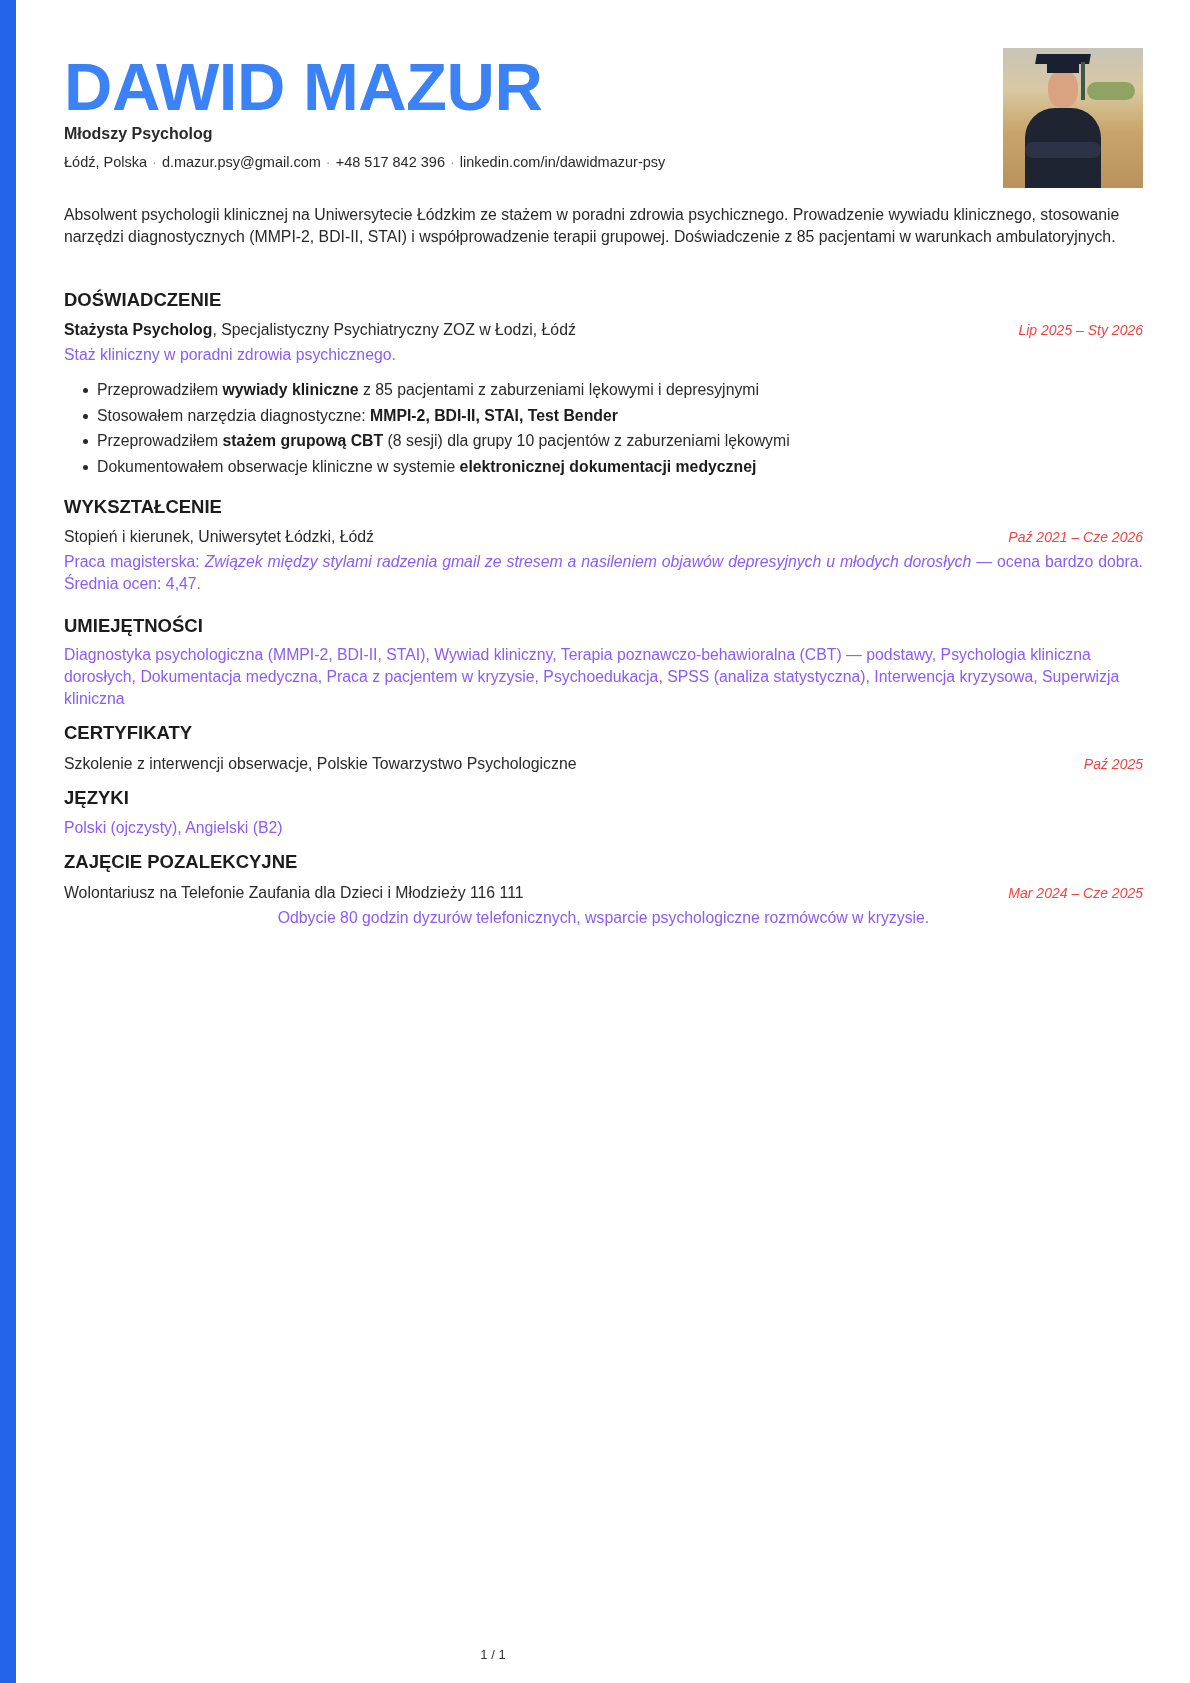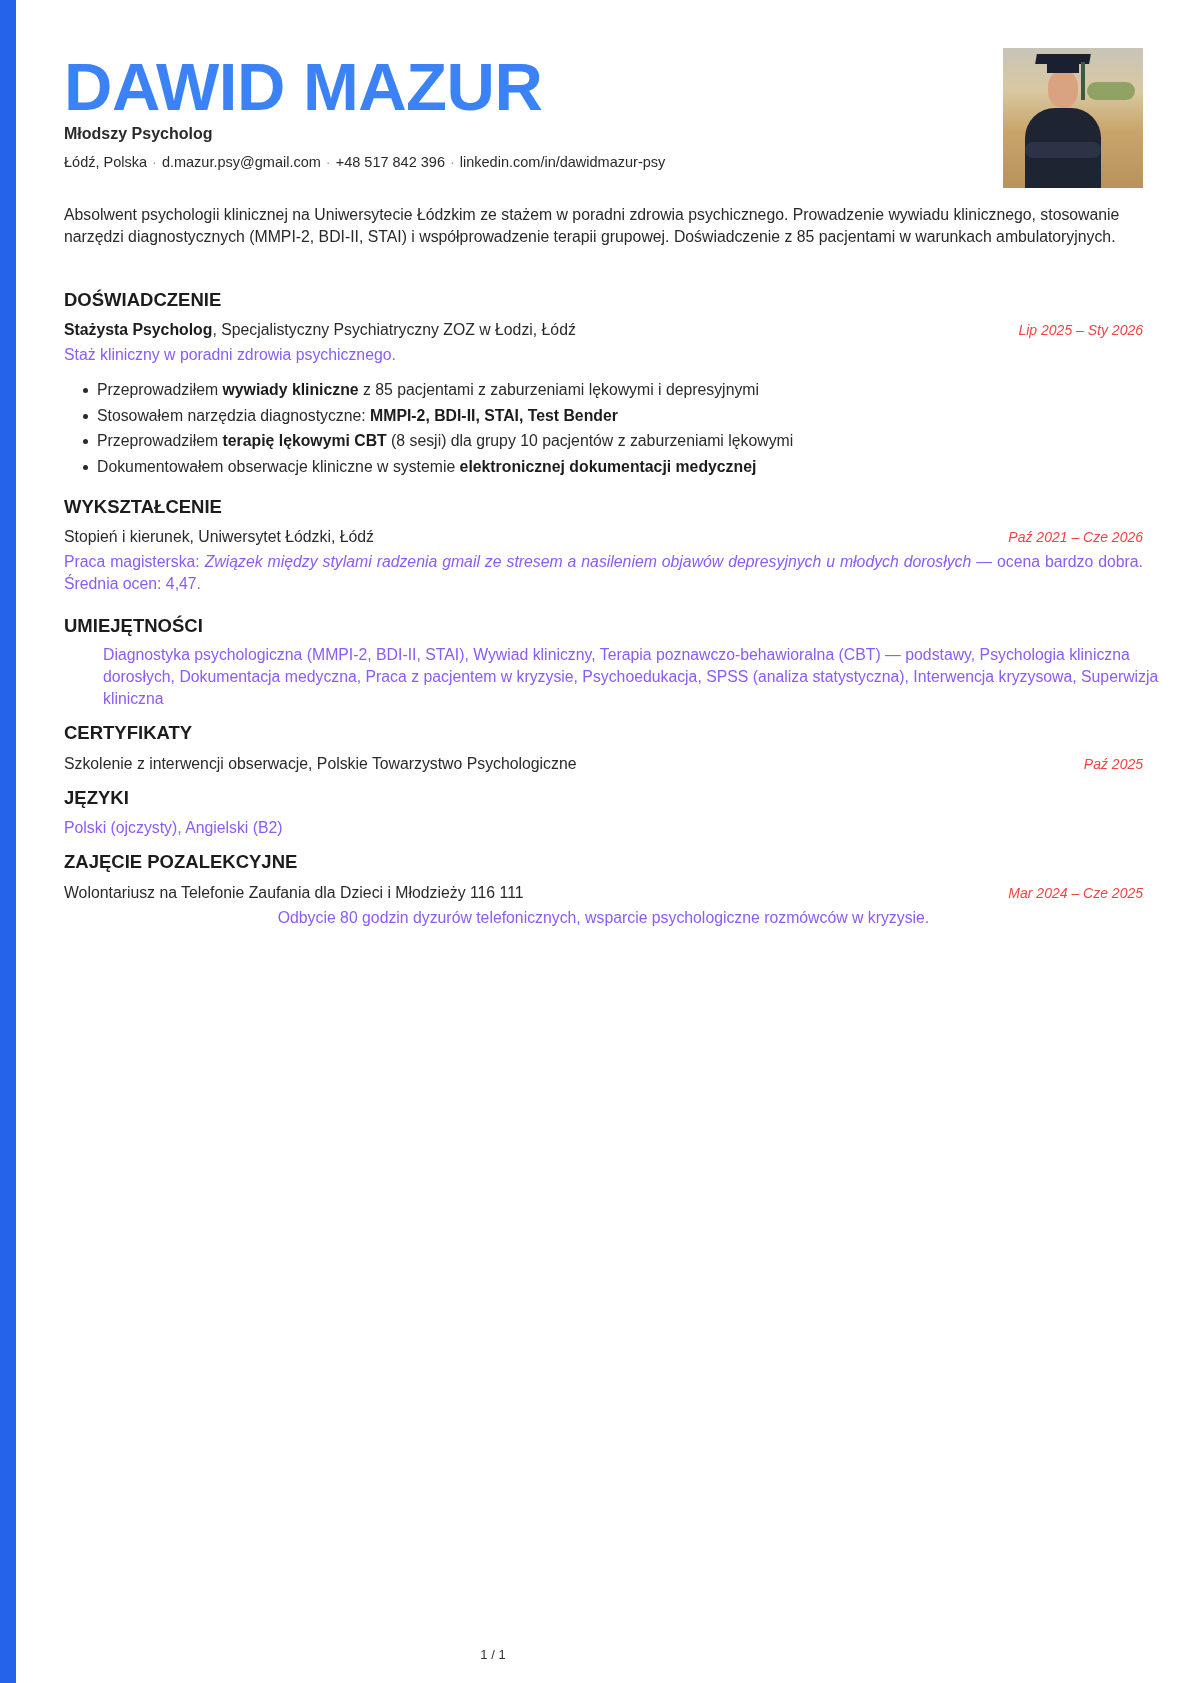--- a/index.html
+++ b/index.html
@@ -60,33 +60,33 @@
 
   <h2 class="section-title" style="top:289px;">DOŚWIADCZENIE</h2>
   <div class="row" style="top:319px;">
     <b>Stażysta Psycholog</b><span>, Specjalistyczny Psychiatryczny ZOZ w Łodzi, Łódź</span>
     <span class="date">Lip 2025 – Sty 2026</span>
   </div>
   <div class="text" style="top:344px;">Staż kliniczny w poradni zdrowia psychicznego.</div>
   <ul class="bullets">
     <li><span>Przeprowadziłem </span><b>wywiady kliniczne</b><span> z 85 pacjentami z zaburzeniami lękowymi i depresyjnymi</span></li>
     <li><span>Stosowałem narzędzia diagnostyczne: </span><b>MMPI-2, BDI-II, STAI, Test Bender</b><span></span></li>
-    <li><span>Przeprowadziłem </span><b>terapię lękowymi CBT</b><span> (8 sesji) dla grupy 10 pacjentów z zaburzeniami lękowymi</span></li>
+    <li><span>Przeprowadziłem </span><b>stażem grupową CBT</b><span> (8 sesji) dla grupy 10 pacjentów z zaburzeniami lękowymi</span></li>
     <li><span>Dokumentowałem obserwacje kliniczne w systemie </span><b>elektronicznej dokumentacji medycznej</b><span></span></li>
   </ul>
 
   <h2 class="section-title" style="top:496px;">WYKSZTAŁCENIE</h2>
   <div class="row" style="top:526px;">
     <span>Stopień i kierunek, Uniwersytet Łódzki, Łódź</span>
     <span class="date">Paź 2021 – Cze 2026</span>
   </div>
   <p class="text justify" style="top:551px;"><span>Praca magisterska: </span><i>Związek między stylami radzenia gmail ze stresem a nasileniem objawów depresyjnych u młodych dorosłych</i><span> — ocena bardzo dobra. Średnia ocen: 4,47.</span></p>
 
   <h2 class="section-title" style="top:615px;">UMIEJĘTNOŚCI</h2>
-  <p class="text" style="top:644px;margin-left:39px;">Diagnostyka psychologiczna (MMPI-2, BDI-II, STAI), Wywiad kliniczny, Terapia poznawczo-behawioralna (CBT) — podstawy, Psychologia kliniczna dorosłych, Dokumentacja medyczna, Praca z pacjentem w kryzysie, Psychoedukacja, SPSS (analiza statystyczna), Interwencja kryzysowa, Superwizja kliniczna</p>
+  <p class="text" style="top:644px;">Diagnostyka psychologiczna (MMPI-2, BDI-II, STAI), Wywiad kliniczny, Terapia poznawczo-behawioralna (CBT) — podstawy, Psychologia kliniczna dorosłych, Dokumentacja medyczna, Praca z pacjentem w kryzysie, Psychoedukacja, SPSS (analiza statystyczna), Interwencja kryzysowa, Superwizja kliniczna</p>
 
   <h2 class="section-title" style="top:722px;">CERTYFIKATY</h2>
   <div class="row" style="top:753px;">
     <span>Szkolenie z interwencji obserwacje, Polskie Towarzystwo Psychologiczne</span>
     <span class="date">Paź 2025</span>
   </div>
 
   <h2 class="section-title" style="top:787px;">JĘZYKI</h2>
   <div class="text" style="top:817px;">Polski (ojczysty), Angielski (B2)</div>
 

